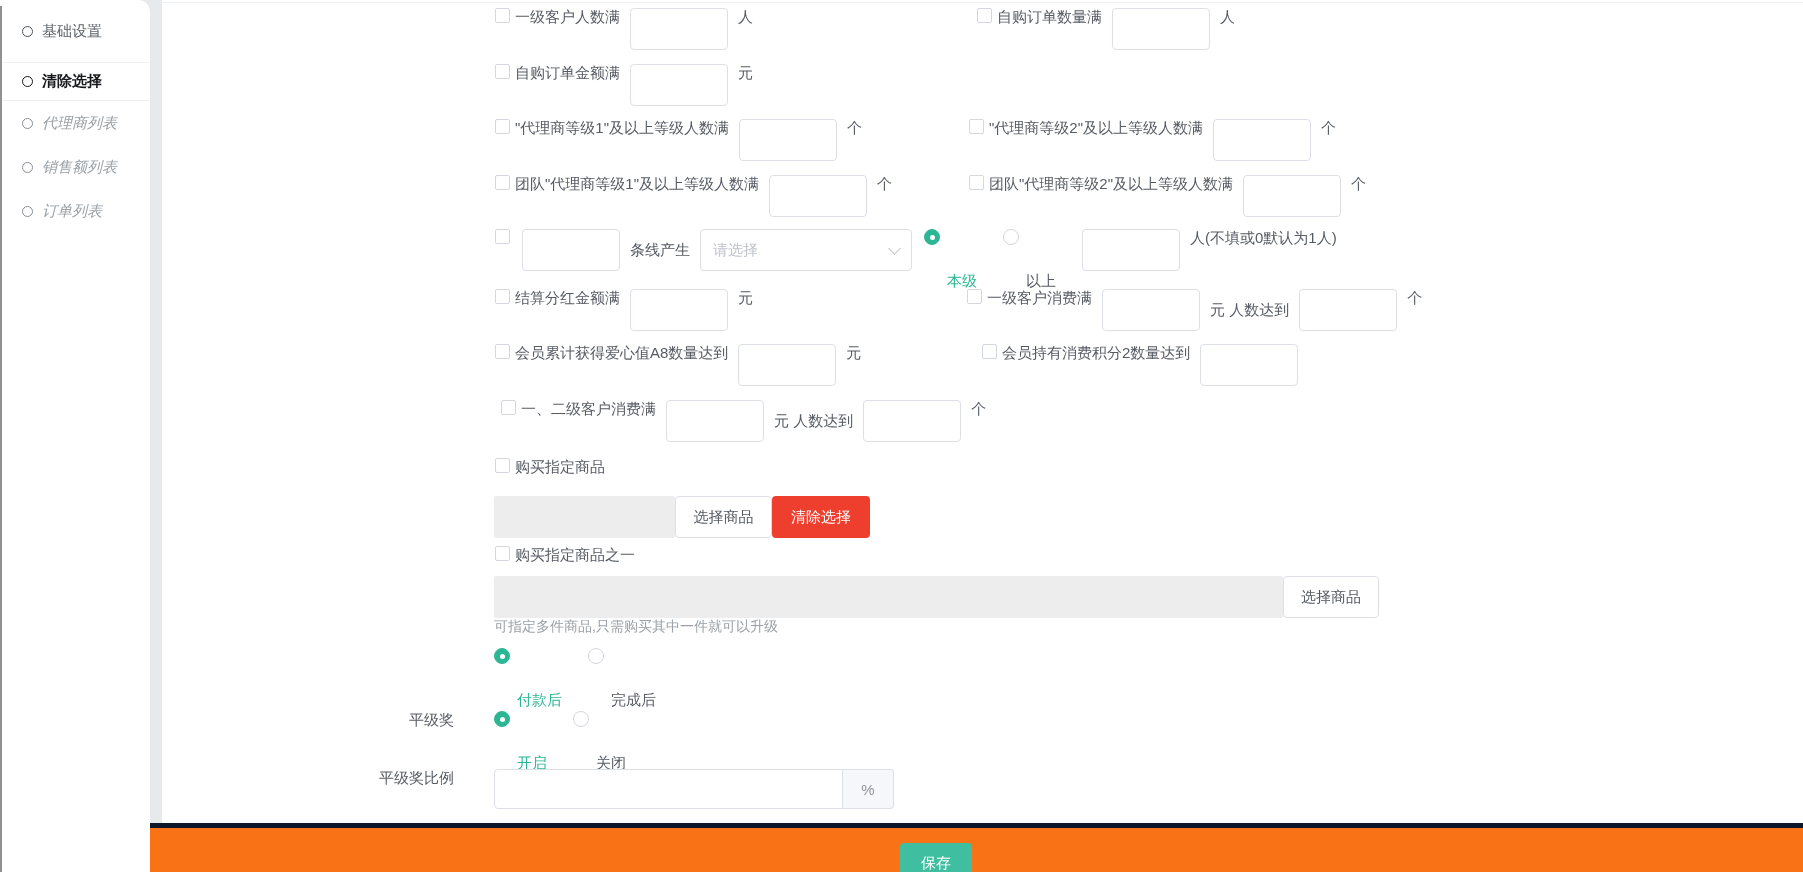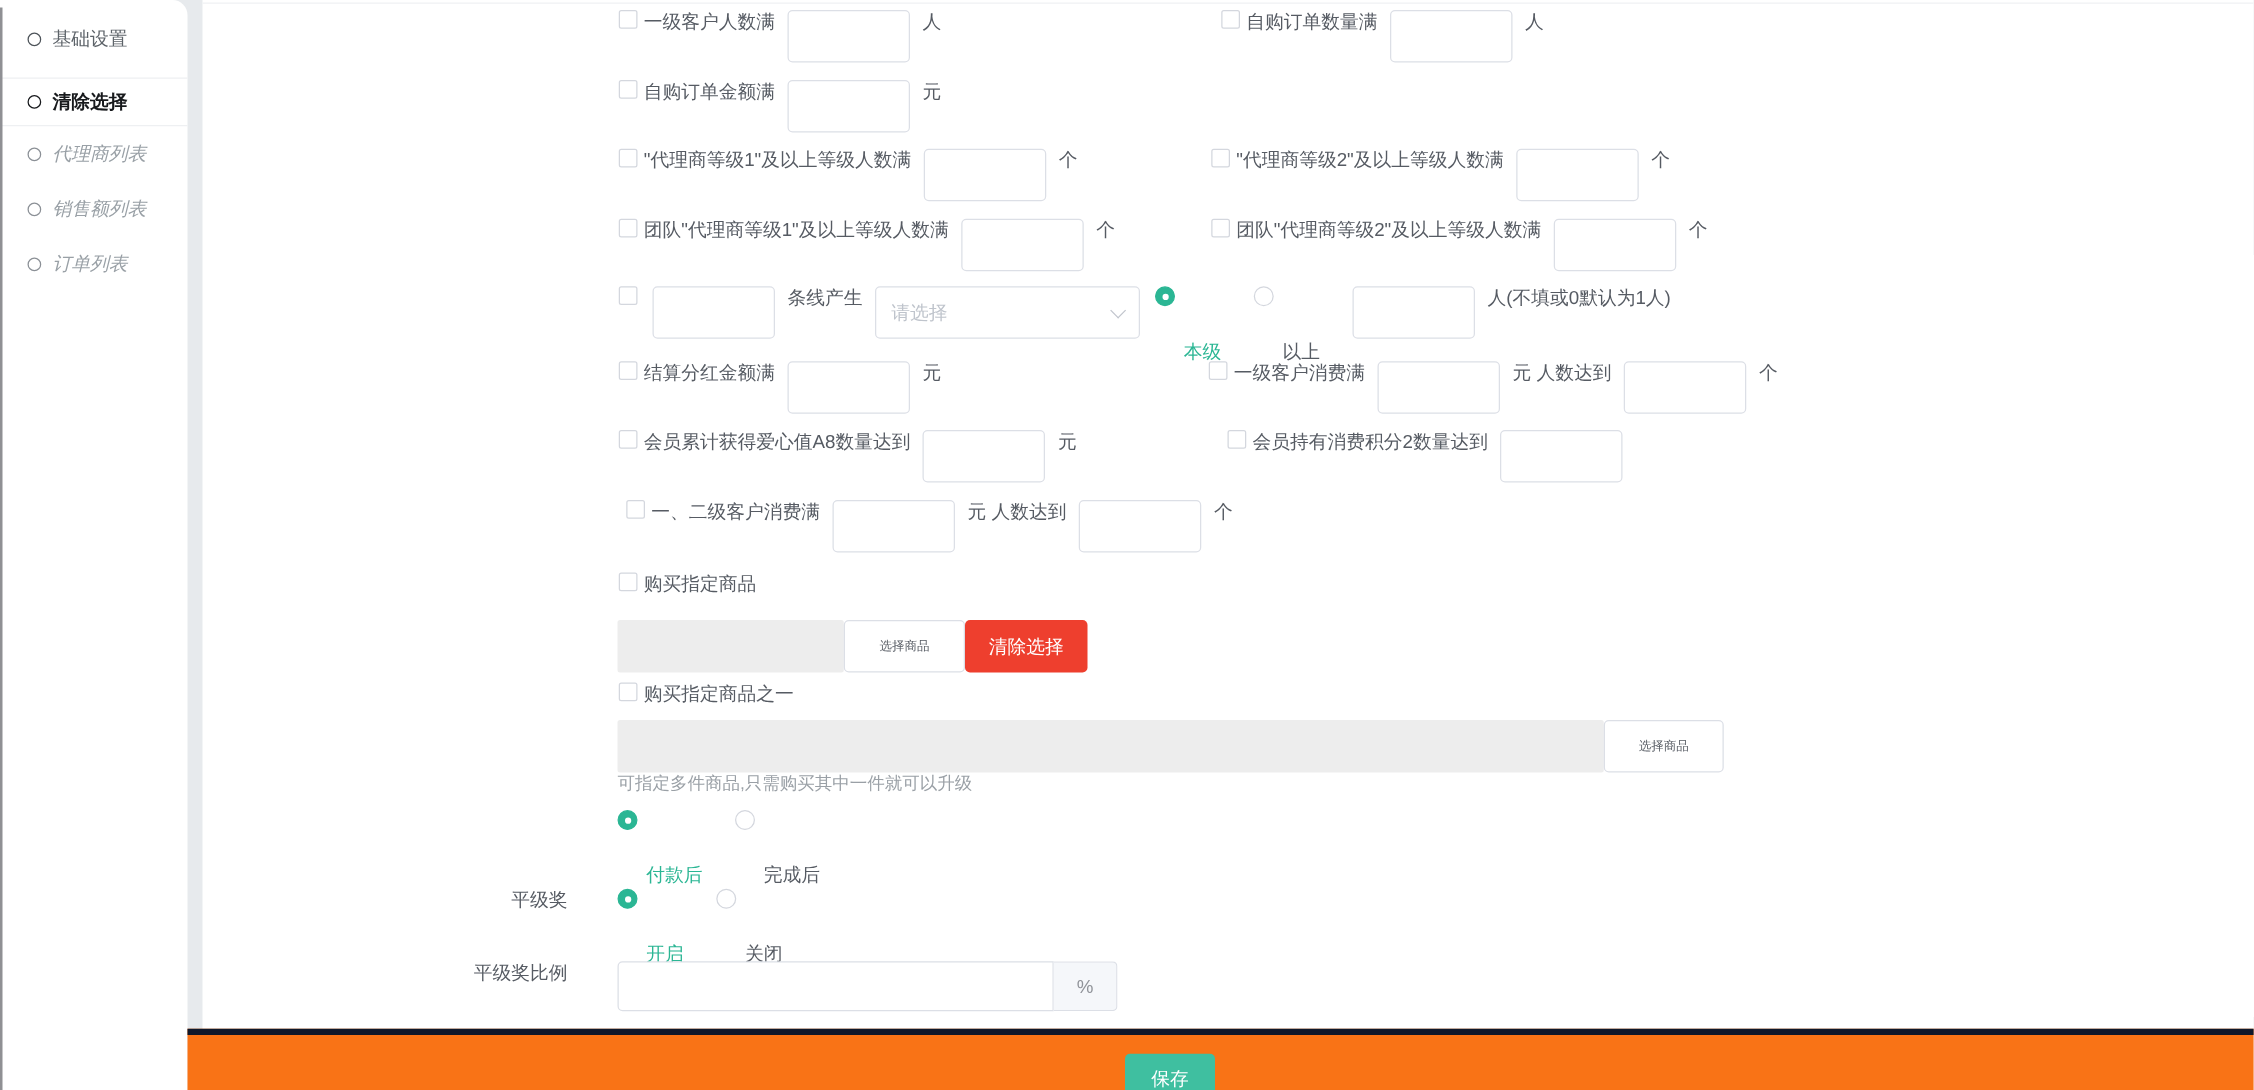--- a/index.html
+++ b/index.html
@@ -23,34 +23,34 @@
 
   
   .content{position:absolute;left:162px;top:0;width:1641px;height:872px;background:#fff;}
   .content::before{content:'';position:absolute;top:2px;left:0;right:0;height:1px;background:#f0f1f3;}
 
   .row{position:absolute;display:flex;align-items:flex-start;height:42px;font-size:15px;color:#565b63;white-space:nowrap;}
   .cb{width:15px;height:15px;border:1px solid #d4d7de;border-radius:2px;background:#fff;margin-right:5px;flex:none;cursor:pointer;}
   .lbl{margin-right:10px;}
   .inp{width:98px;height:42px;border:1px solid #dcdfe6;border-radius:4px;background:#fff;padding:0 10px;font-size:15px;color:#333;outline:none;flex:none;}
   .unit{margin-left:10px;}
-  .mid{margin:0 10px;}
+  .mid{margin:12px 10px;}
 
   .select{width:212px;height:42px;border:1px solid #dcdfe6;border-radius:4px;display:flex;align-items:center;justify-content:space-between;padding:0 12px;background:#fff;cursor:pointer;flex:none;}
   .ph{color:#bfc4cc;}
   .chev{width:9px;height:9px;border-right:1.5px solid #c0c4cc;border-bottom:1.5px solid #c0c4cc;transform:rotate(45deg);margin-top:-4px;flex:none;}
 
   .radio{width:16px;height:16px;border:1px solid #d4d7de;border-radius:50%;background:#fff;display:inline-flex;align-items:center;justify-content:center;margin-right:7px;flex:none;cursor:pointer;}
   .radio.checked{background:var(--accent);border-color:var(--accent);}
   .radio.checked::after{content:'';width:5px;height:5px;border-radius:50%;background:#fff;}
   .radio-lbl{margin-right:26px;margin-top:43px;}
   .radio-lbl.on{color:var(--accent);}
 
   .gray-box{background:#ededed;border-radius:2px;height:42px;flex:none;}
-  .btn-plain{height:42px;background:#fff;border:1px solid #dcdfe6;border-radius:4px;font-size:10px;color:#565b63;text-align:center;cursor:pointer;flex:none;}
+  .btn-plain{height:42px;background:#fff;border:1px solid #dcdfe6;border-radius:4px;font-size:15px;color:#565b63;text-align:center;cursor:pointer;flex:none;}
   .btn-danger{height:42px;background:var(--danger);border:none;border-radius:4px;color:#fff;font-size:15px;text-align:center;cursor:pointer;flex:none;}
   .hint{font-size:14px;color:#9aa0a6;}
 
   .form-label{display:inline-block;width:132px;text-align:right;margin-right:40px;flex:none;}
   .suffix{width:51px;height:40px;background:#f5f7fa;border:1px solid #dcdfe6;border-left:none;border-radius:0 4px 4px 0;display:flex;align-items:center;justify-content:center;color:#909399;font-size:15px;flex:none;}
   .inp.grouped{width:349px;height:40px;border-radius:4px 0 0 4px;}
 
   .footer{position:absolute;left:150px;right:0;top:823px;bottom:0;background:#f97316;border-top:5px solid #0f172a;z-index:6;}
   .btn-save{position:absolute;left:750px;top:15px;width:72px;height:40px;background:var(--save);color:#fff;border:none;border-radius:4px;font-size:15px;cursor:pointer;}
 </style>

